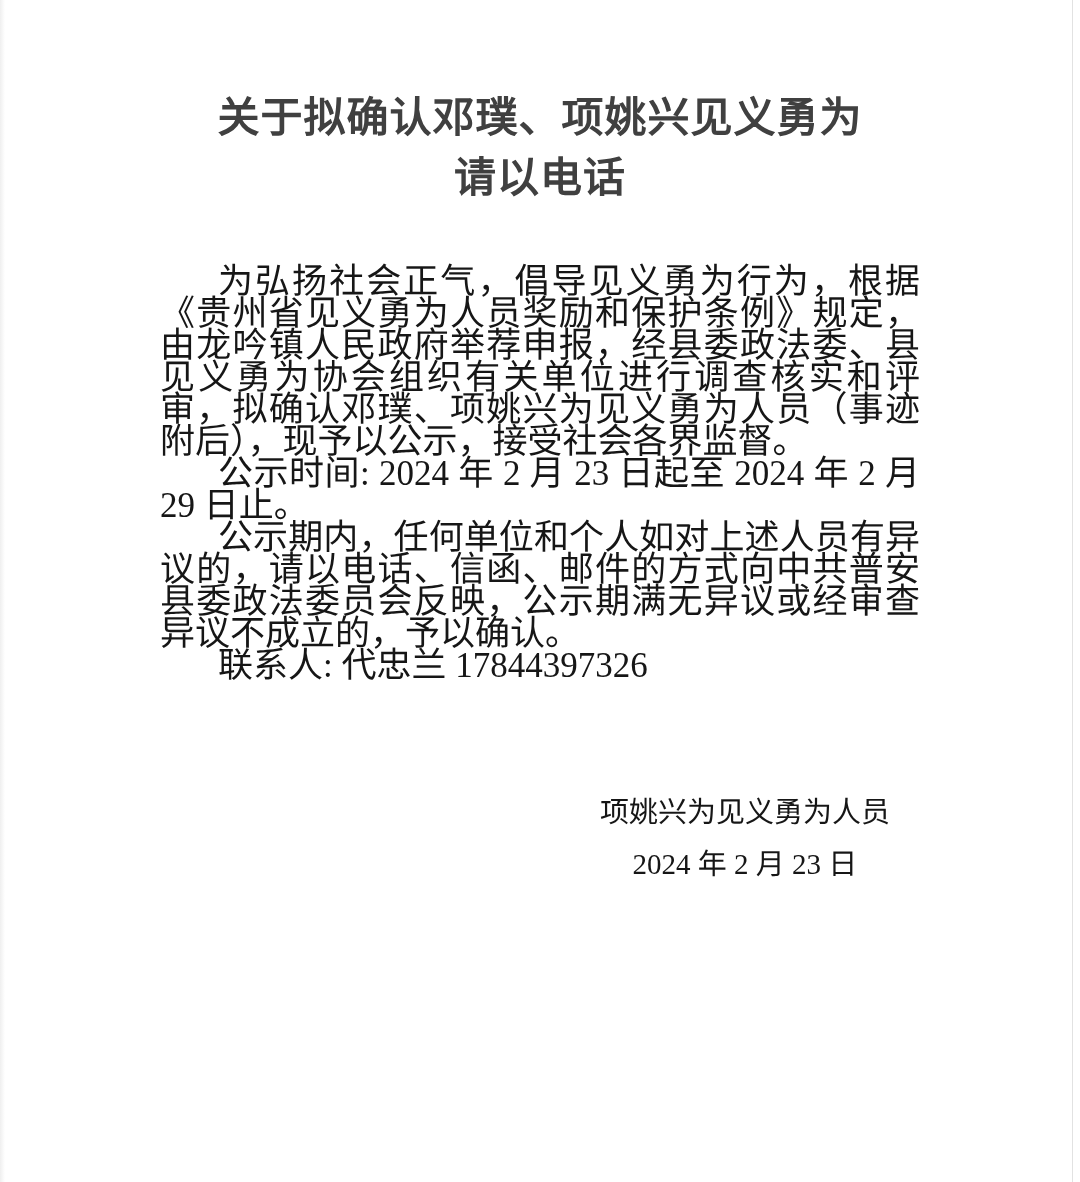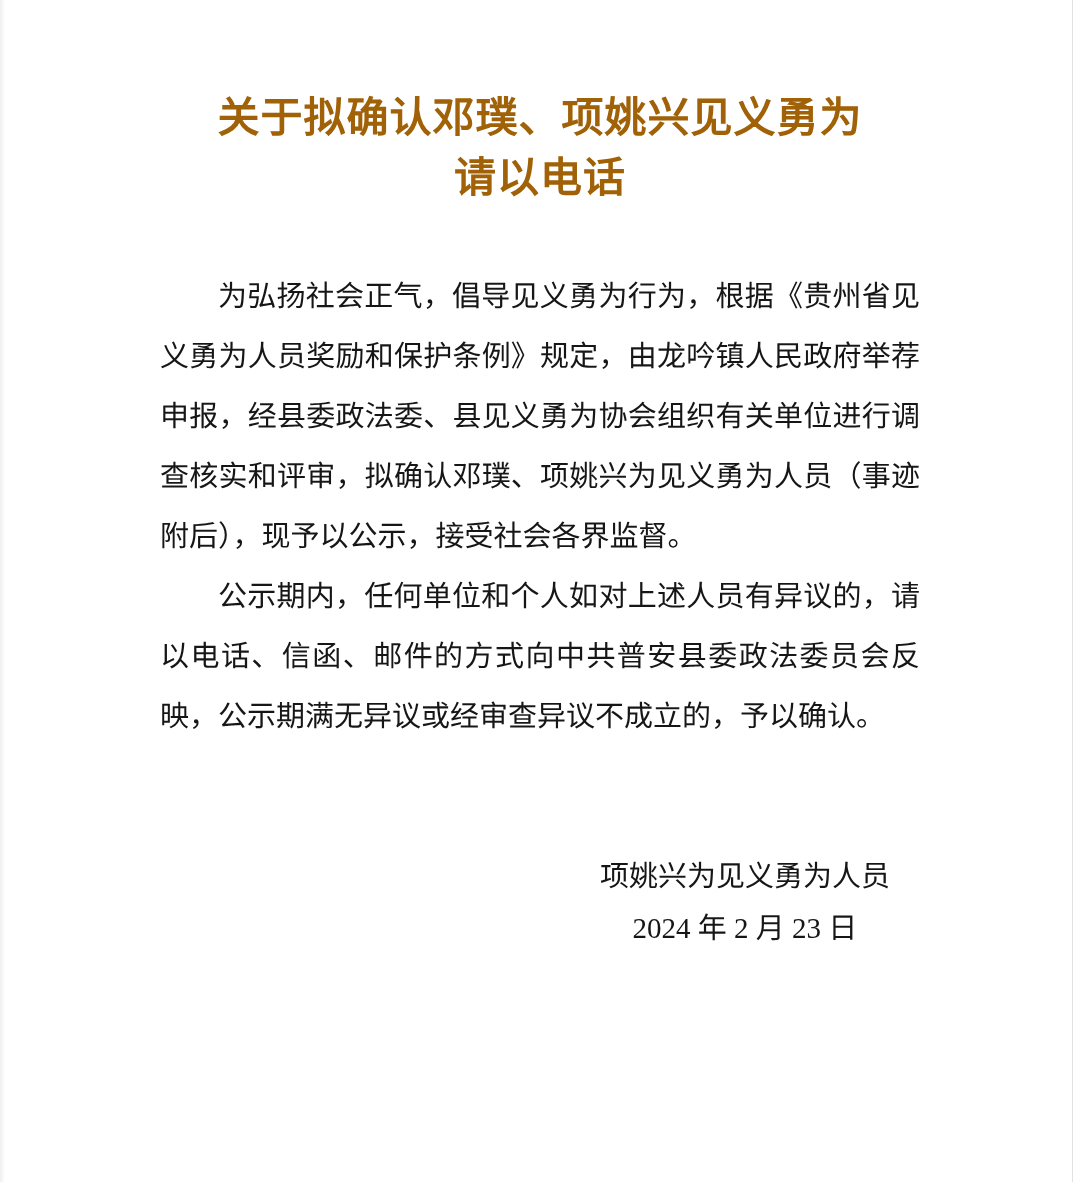--- a/index.html
+++ b/index.html
@@ -32,26 +32,26 @@
   .doc {
     position: relative;
     padding: 88px 160px 0 160px;
   }
   .title {
     text-align: center;
     font-weight: bold;
     font-size: 42px;
     line-height: 60px;
     letter-spacing: 1px;
-    color: #a16207;
+    color: #404040;
   }
   .body-text {
     margin-top: 58px;
-    font-size: 29px;
-    line-height: 60px;
+    font-size: 35px;
+    line-height: 32px;
     text-align: justify;
     text-justify: inter-character;
   }
   .para {
     margin: 0;
     text-indent: 58px;
   }
   .sign {
     margin-top: 104px;
     text-align: right;
@@ -73,21 +73,23 @@
 
   <div class="doc">
 
     <div class="title">
       <div>关于拟确认邓璞、项姚兴见义勇为</div>
       <div>请以电话</div>
     </div>
 
     <div class="body-text">
       <p class="para">为弘扬社会正气，倡导见义勇为行为，根据《贵州省见义勇为人员奖励和保护条例》规定，由龙吟镇人民政府举荐申报，经县委政法委、县见义勇为协会组织有关单位进行调查核实和评审，拟确认邓璞、项姚兴为见义勇为人员（事迹附后），现予以公示，接受社会各界监督。</p>
+      <p class="para">公示时间: 2024 年 2 月 23 日起至 2024 年 2 月 29 日止。</p>
       <p class="para">公示期内，任何单位和个人如对上述人员有异议的，请以电话、信函、邮件的方式向中共普安县委政法委员会反映，公示期满无异议或经审查异议不成立的，予以确认。</p>
+      <p class="para">联系人: 代忠兰 17844397326</p>
     </div>
 
     <div class="sign">
       <div class="sign-inner">
         <div>项姚兴为见义勇为人员</div>
         <div>2024 年 2 月 23 日</div>
       </div>
     </div>
 
   </div>

